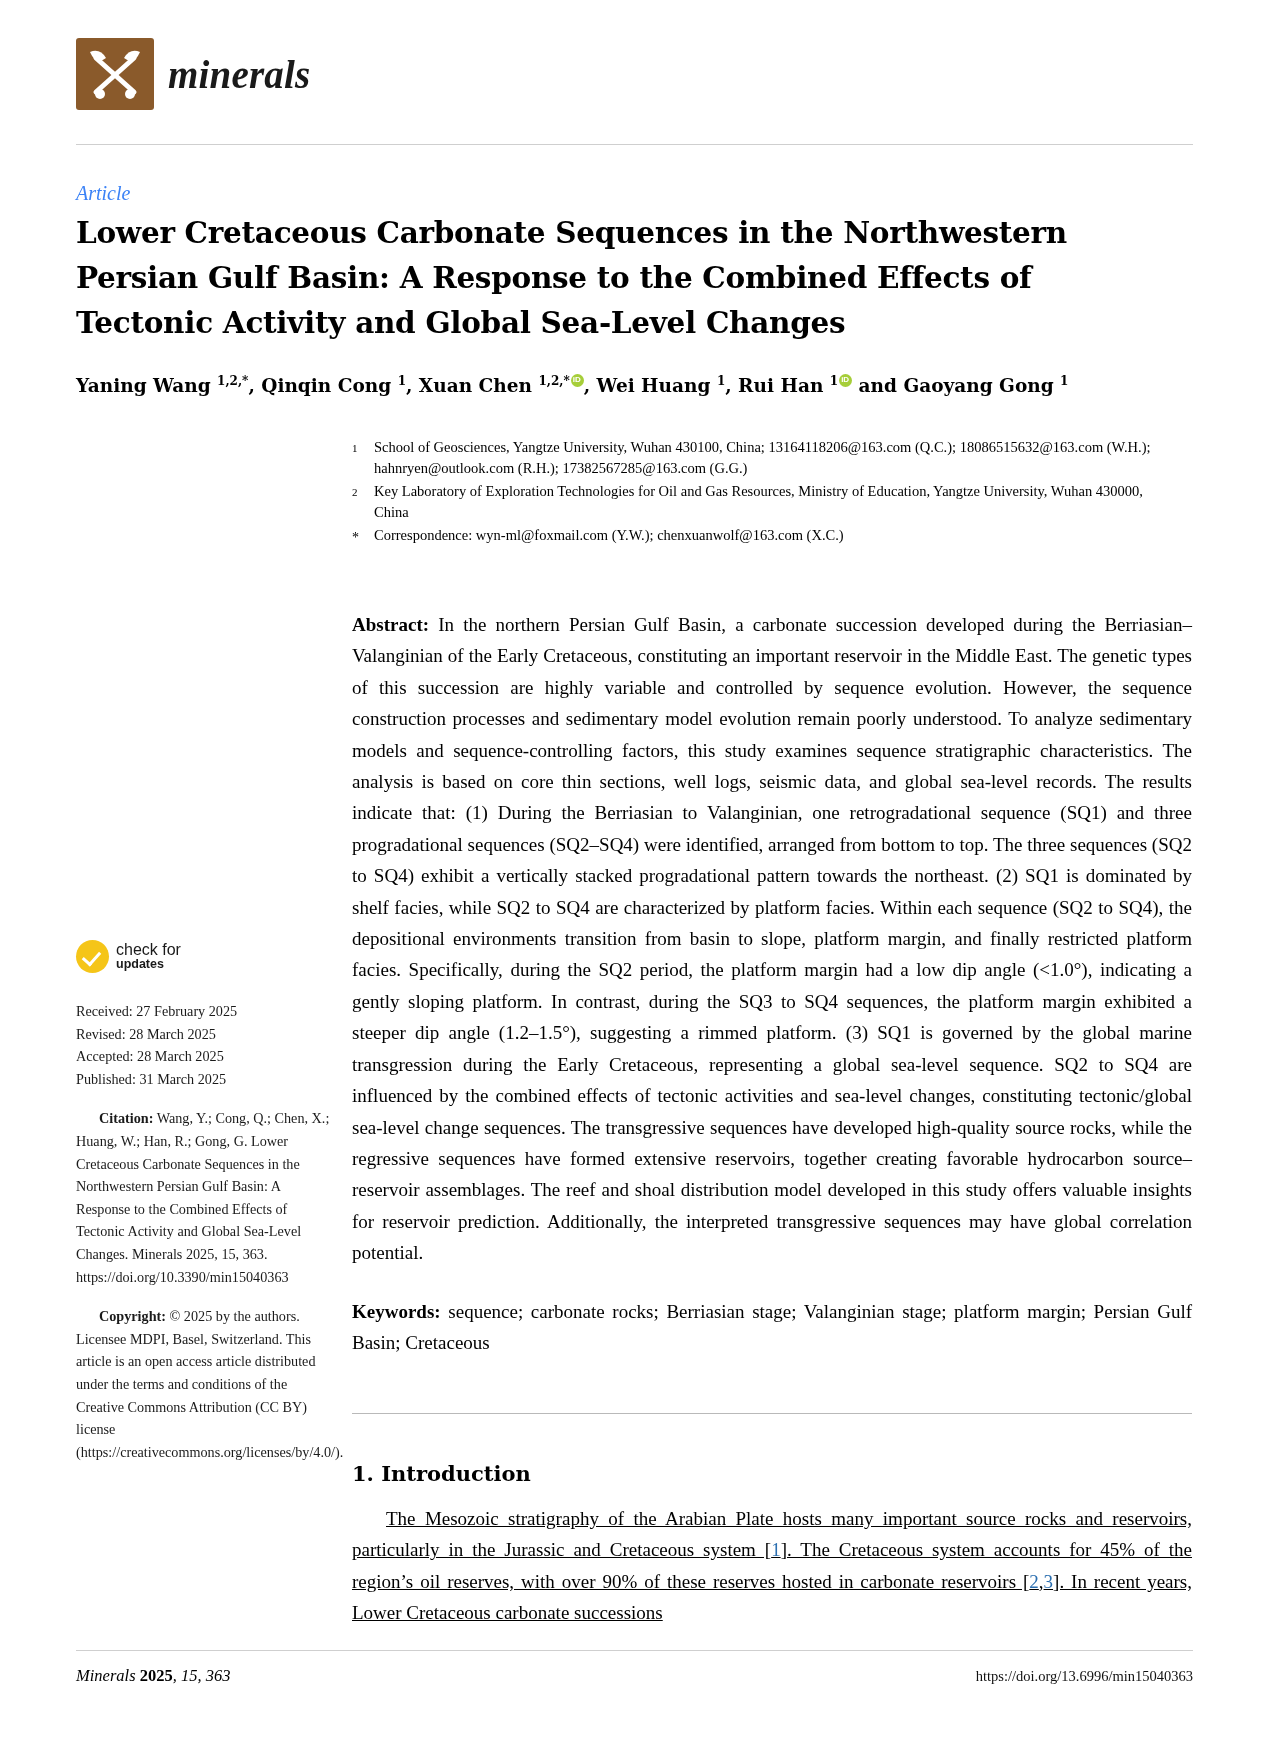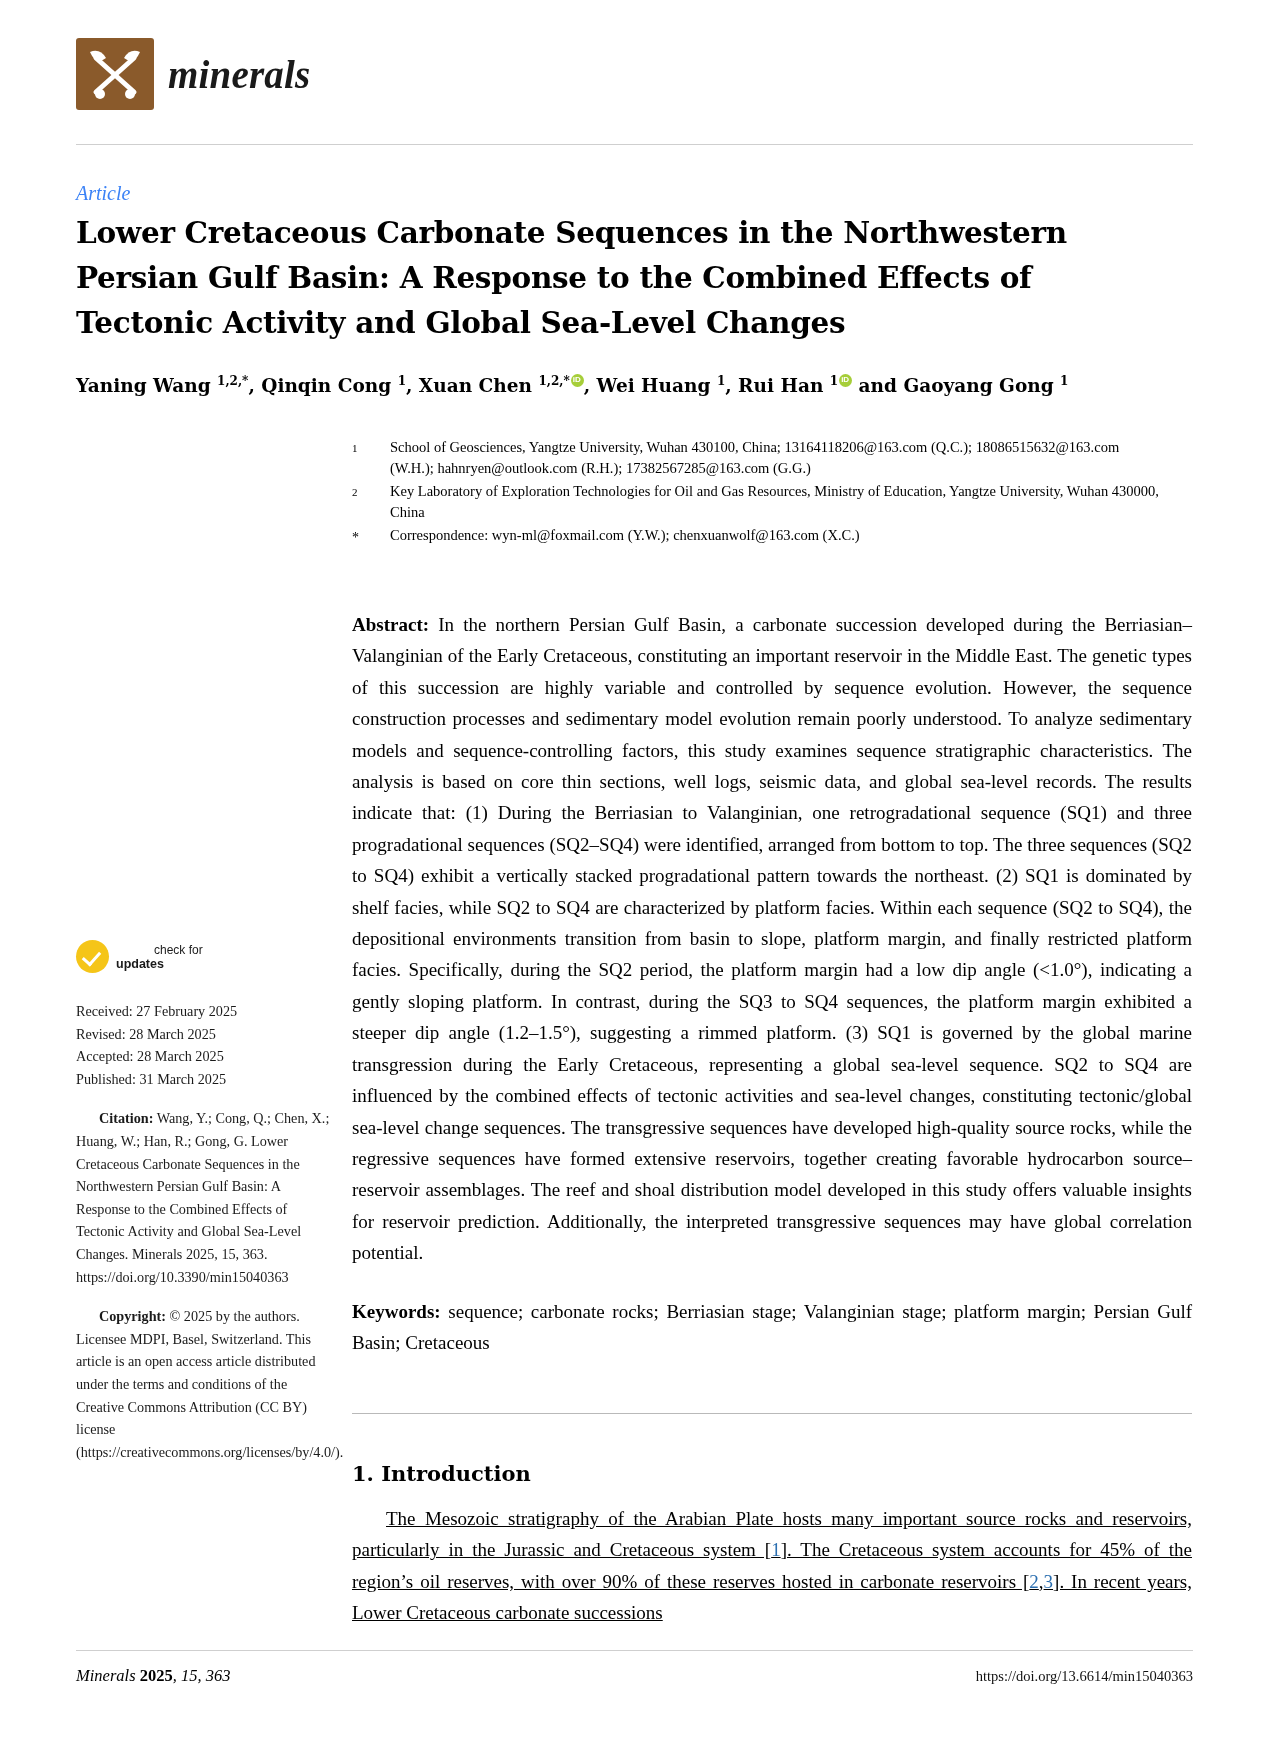--- a/index.html
+++ b/index.html
@@ -119,21 +119,21 @@
     display: flex;
     margin-bottom: 3px;
   }
   .aff-marker {
     width: 22px;
     flex: 0 0 22px;
     font-size: 11px;
     padding-top: 1px;
   }
   .aff-marker.star { font-size: 14px; padding-top: 3px; }
-  .aff-text { flex: 1; margin-left: 16px; }
+  .aff-text { flex: 1; }
 
   
   .maincol {
     position: absolute;
     left: 352px;
     top: 609px;
     width: 840px;
   }
   .abstract {
     font-size: 19px;
@@ -202,21 +202,21 @@
     border-width: 0 3px 3px 0;
     transform: rotate(42deg);
   }
   .check-text {
     font-family: "Liberation Sans", sans-serif;
     font-size: 12.5px;
     line-height: 14px;
     font-weight: bold;
     color: #1a1a1a;
   }
-  .check-text .l1 { font-weight: normal; font-size: 12px; display: block; margin-left: 38px; }
+  .check-text .l1 { font-weight: normal; font-size: 16px; display: block; }
 
   .sidebar {
     position: absolute;
     left: 76px;
     top: 1000px;
     width: 258px;
     font-size: 14.2px;
     line-height: 22.6px;
     color: #1a1a1a;
   }
@@ -321,15 +321,15 @@
     <div class="sb-block">
       <b>Citation:</b><span> Wang, Y.; Cong, Q.; Chen, X.; Huang, W.; Han, R.; Gong, G. Lower Cretaceous Carbonate Sequences in the Northwestern Persian Gulf Basin: A Response to the Combined Effects of Tectonic Activity and Global Sea-Level Changes. Minerals 2025, 15, 363. https://doi.org/10.3390/min15040363</span>
     </div>
     <div class="sb-block">
       <b>Copyright:</b><span> © 2025 by the authors. Licensee MDPI, Basel, Switzerland. This article is an open access article distributed under the terms and conditions of the Creative Commons Attribution (CC BY) license (https://creativecommons.org/licenses/by/4.0/).</span>
     </div>
   </div>
 
   <div class="footer-rule"></div>
   <div class="footer-left"><i>Minerals</i> <b>2025</b>, <i>15</i>, 363</div>
-  <div class="footer-right">https://doi.org/13.6614/min15040363</div>
+  <div class="footer-right">https://doi.org/13.6996/min15040363</div>
 
 </div>
 
 </body></html>

